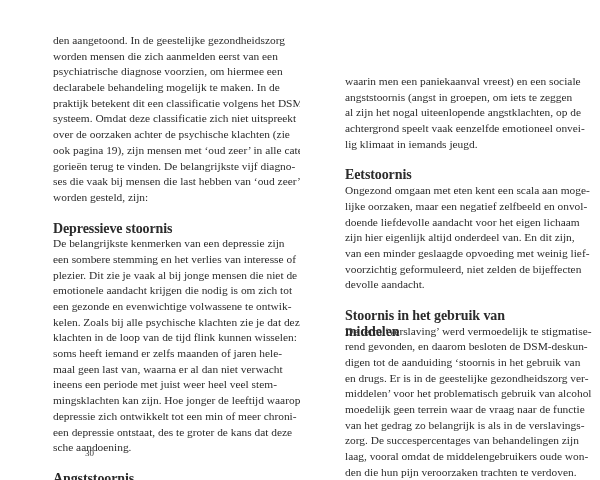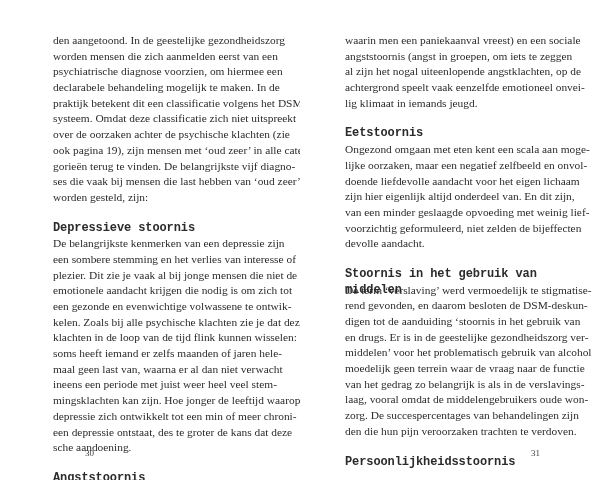--- a/index.html
+++ b/index.html
@@ -1,36 +1,36 @@
 <!DOCTYPE html>
 <html><head>
 <meta charset="utf-8">
 <style>
   html, body { margin: 0; padding: 0; background: #ffffff; }
   body { width: 600px; height: 480px; position: relative; overflow: hidden; }
   .page {
     position: absolute; top: 0; width: 300px; height: 408px; background: #ffffff;
   }
   .page.left { left: 0; }
-  .page.right { left: 300px; }
+  .page.right { left: 300px; margin-top: 41px; }
   .column {
     position: absolute; top: 33px; width: 203px;
     font-family: "Liberation Serif", "DejaVu Serif", serif;
     font-size: 11.4px; line-height: 15.7px; color: #2b2b2b;
   }
   .page.left .column { left: 53px; }
   .page.right .column { left: 45px; }
   .line {
     display: block; white-space: nowrap; text-align: justify; text-align-last: justify;
     height: 15.7px; overflow: visible;
   }
   .line.last { text-align-last: left; }
   .heading {
-    display: block; font-family: Liberation Mono, monospace;
-    font-size: 12px; font-weight: bold; color: #2b2b2b; height: 15.7px; line-height: 15.7px;
+    display: block; font-family: Liberation Serif, serif;
+    font-size: 14px; font-weight: bold; color: #2b2b2b; height: 15.7px; line-height: 15.7px;
     padding-top: 2px; letter-spacing: -0.1px;
   }
   .gap { display: block; height: 13px; }
   .folio {
     position: absolute; top: 448px;
     font-family: "Liberation Serif", "DejaVu Serif", serif;
     font-size: 9px; color: #3a3a3a;
   }
   .page.left .folio { left: 72px; margin-left: 13px; }
   .page.right .folio { left: 531px; left: 231px; }
@@ -92,21 +92,21 @@
     <span class="line last">devolle aandacht.</span>
     <span class="gap"></span>
     <span class="heading">Stoornis in het gebruik van middelen</span>
     <span class="line">De term ‘verslaving’ werd vermoedelijk te stigmatise-</span>
     <span class="line">rend gevonden, en daarom besloten de DSM-deskun-</span>
     <span class="line">digen tot de aanduiding ‘stoornis in het gebruik van</span>
     <span class="line">en drugs. Er is in de geestelijke gezondheidszorg ver-</span>
     <span class="line">middelen’ voor het problematisch gebruik van alcohol</span>
     <span class="line">moedelijk geen terrein waar de vraag naar de functie</span>
     <span class="line">van het gedrag zo belangrijk is als in de verslavings-</span>
+    <span class="line">zorg. De succespercentages van behandelingen zijn</span>
     <span class="line">laag, vooral omdat de middelengebruikers oude won-</span>
-    <span class="line">zorg. De succespercentages van behandelingen zijn</span>
     <span class="line last">den die hun pijn veroorzaken trachten te verdoven.</span>
     <span class="gap"></span>
     <span class="heading">Persoonlijkheidsstoornis</span>
 
   </div>
   <div class="folio">31</div>
 </div>
 
 </body></html>

